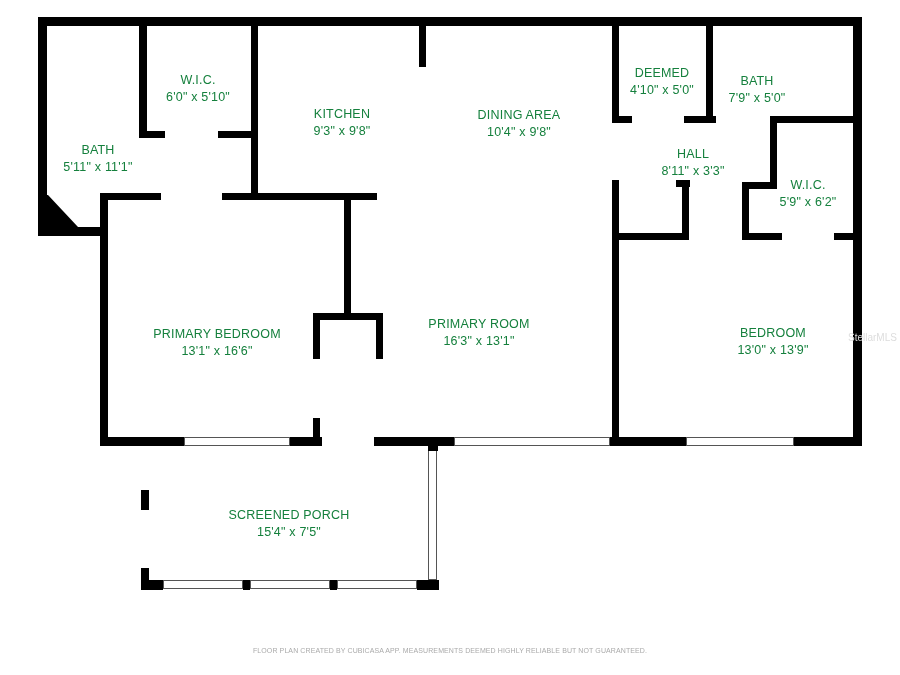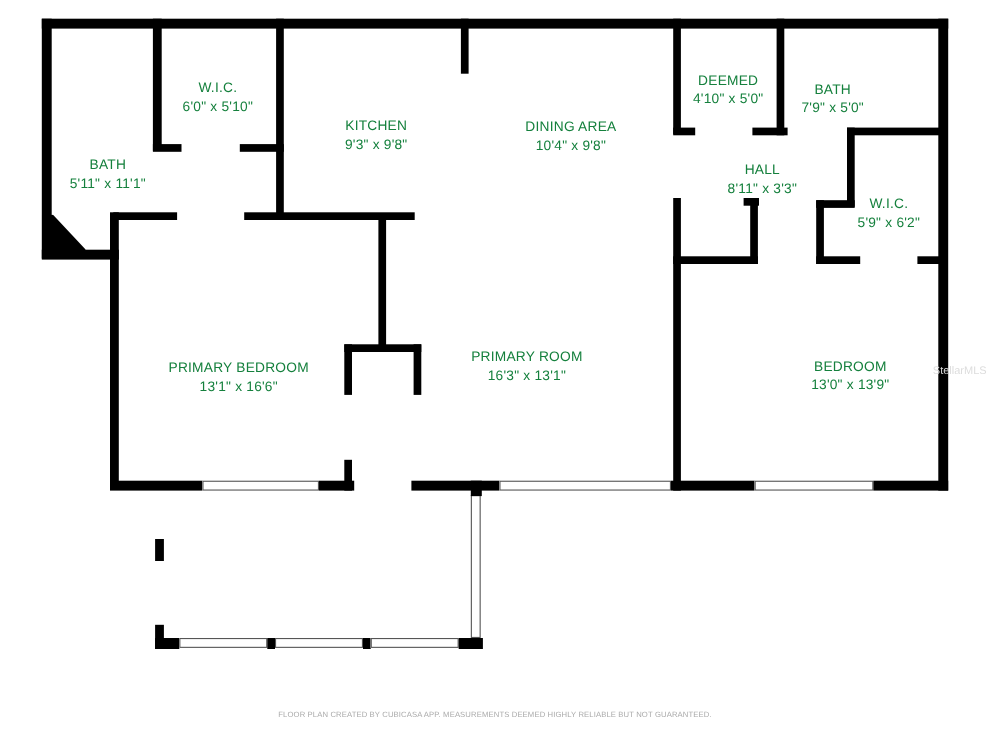--- a/index.html
+++ b/index.html
@@ -116,16 +116,20 @@
       <span>13'1" x 16'6"</span>
     </div>
   <div class="label" style="left:479px;top:316px;">
       <span>PRIMARY ROOM</span>
       <span>16'3" x 13'1"</span>
     </div>
   <div class="label" style="left:734px;top:325px;margin-left:39px;">
       <span>BEDROOM</span>
       <span>13'0" x 13'9"</span>
     </div>
+  <div class="label" style="left:289px;top:507px;">
+      <span>SCREENED PORCH</span>
+      <span>15'4" x 7'5"</span>
+    </div>
 
   <div class="watermark">StellarMLS</div>
   <div class="footer">FLOOR PLAN CREATED BY CUBICASA APP. MEASUREMENTS DEEMED HIGHLY RELIABLE BUT NOT GUARANTEED.</div>
 </div>
 
 </body></html>

